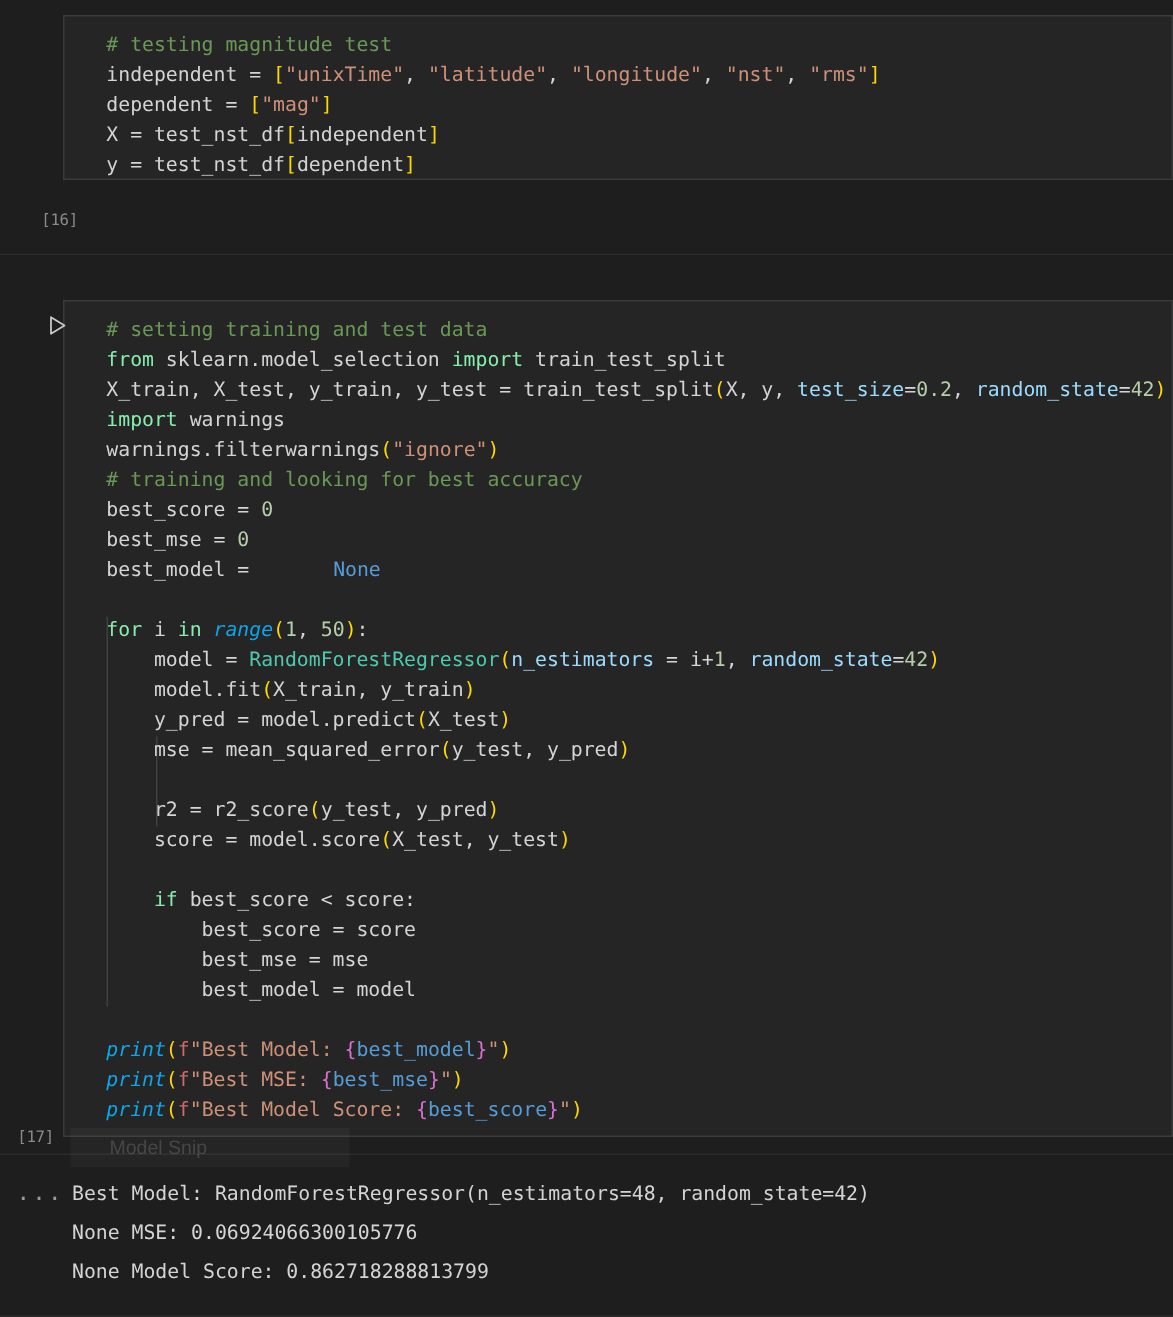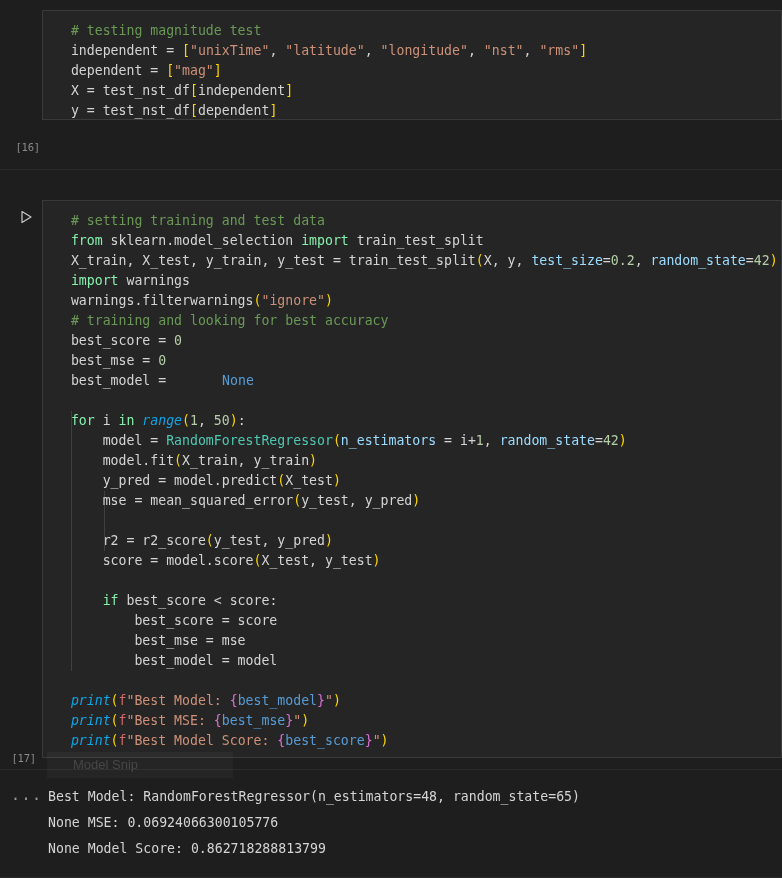--- a/index.html
+++ b/index.html
@@ -21,21 +21,21 @@
     position: relative;
     width: 782px;
     background: #1e1e1e;
     border-top: 1px solid #2b2b2b;
     border-bottom: 1px solid #2b2b2b;
   }
   .cell.no-top { border-top: none; }
 
   .gutter {
     position: absolute;
-    left: 4px; top: 0;
+    left: 16px; top: 0;
     width: 42px;
     height: 100%;
     text-align: right;
   }
   .exec-count {
     position: absolute;
     right: 6px;
     font-size: 10.5px;
     color: #8a8a8a;
     font-family: "DejaVu Sans Mono", "Liberation Mono", monospace;
@@ -167,21 +167,21 @@
       <pre class="code"><span class="guide" style="left:28px; top:200px; height:260px;"></span><span class="guide" style="left:61px; top:280px; height:60px;"></span><div class="line"><span class="t-com">  # setting training and test data</span></div><div class="line"><span class="t-kw">  from </span><span class="t-pun">sklearn.model_selection </span><span class="t-kw">import </span><span class="t-pun">train_test_split</span></div><div class="line"><span class="t-pun">  X_train, X_test, y_train, y_test = train_test_split</span><span class="t-brk">(</span><span class="t-pun">X, y, </span><span class="t-par">test_size</span><span class="t-pun">=</span><span class="t-num">0.2</span><span class="t-pun">, </span><span class="t-par">random_state</span><span class="t-pun">=</span><span class="t-num">42</span><span class="t-brk">)</span></div><div class="line"><span class="t-kw">  import </span><span class="t-pun">warnings</span></div><div class="line"><span class="t-pun">  warnings.filterwarnings</span><span class="t-brk">(</span><span class="t-str">"ignore"</span><span class="t-brk">)</span></div><div class="line"><span class="t-com">  # training and looking for best accuracy</span></div><div class="line"><span class="t-pun">  best_score = </span><span class="t-num">0</span></div><div class="line"><span class="t-pun">  best_mse = </span><span class="t-num">0</span></div><div class="line"><span class="t-pun">  best_model = </span><span class="t-blu">None</span></div><div class="line"> </div><div class="line"><span class="t-kw">  for </span><span class="t-pun">i </span><span class="t-kw">in </span><span class="t-fn">range</span><span class="t-brk">(</span><span class="t-num">1</span><span class="t-pun">, </span><span class="t-num">50</span><span class="t-brk">)</span><span class="t-pun">:</span></div><div class="line"><span class="t-pun">      model = </span><span class="t-cls">RandomForestRegressor</span><span class="t-brk">(</span><span class="t-par">n_estimators </span><span class="t-pun">= i+</span><span class="t-num">1</span><span class="t-pun">, </span><span class="t-par">random_state</span><span class="t-pun">=</span><span class="t-num">42</span><span class="t-brk">)</span></div><div class="line"><span class="t-pun">      model.fit</span><span class="t-brk">(</span><span class="t-pun">X_train, y_train</span><span class="t-brk">)</span></div><div class="line"><span class="t-pun">      y_pred = model.predict</span><span class="t-brk">(</span><span class="t-pun">X_test</span><span class="t-brk">)</span></div><div class="line"><span class="t-pun">      mse = mean_squared_error</span><span class="t-brk">(</span><span class="t-pun">y_test, y_pred</span><span class="t-brk">)</span></div><div class="line"> </div><div class="line"><span class="t-pun">      r2 = r2_score</span><span class="t-brk">(</span><span class="t-pun">y_test, y_pred</span><span class="t-brk">)</span></div><div class="line"><span class="t-pun">      score = model.score</span><span class="t-brk">(</span><span class="t-pun">X_test, y_test</span><span class="t-brk">)</span></div><div class="line"> </div><div class="line"><span class="t-kw">      if </span><span class="t-pun">best_score &lt; score:</span></div><div class="line"><span class="t-pun">          best_score = score</span></div><div class="line"><span class="t-pun">          best_mse = mse</span></div><div class="line"><span class="t-pun">          best_model = model</span></div><div class="line"> </div><div class="line"><span class="t-fn">  print</span><span class="t-brk">(</span><span class="t-fpre">f</span><span class="t-str">"Best Model: </span><span class="t-brk2">{</span><span class="t-fexp">best_model</span><span class="t-brk2">}</span><span class="t-str">"</span><span class="t-brk">)</span></div><div class="line"><span class="t-fn">  print</span><span class="t-brk">(</span><span class="t-fpre">f</span><span class="t-str">"Best MSE: </span><span class="t-brk2">{</span><span class="t-fexp">best_mse</span><span class="t-brk2">}</span><span class="t-str">"</span><span class="t-brk">)</span></div><div class="line"><span class="t-fn">  print</span><span class="t-brk">(</span><span class="t-fpre">f</span><span class="t-str">"Best Model Score: </span><span class="t-brk2">{</span><span class="t-fexp">best_score</span><span class="t-brk2">}</span><span class="t-str">"</span><span class="t-brk">)</span></div></pre>
     </div>
   </div>
 
   <div style="position:absolute; left:0; top:742px; width:42px; height:18px;">
     <div class="exec-count" style="top:0;">[17]</div>
   </div>
 
   <div class="output-cell" style="height:108px;">
     <div class="out-dots">...</div>
-    <pre class="out-text"><span>Best Model: RandomForestRegressor(n_estimators=48, random_state=65)</span>
+    <pre class="out-text"><span>Best Model: RandomForestRegressor(n_estimators=48, random_state=42)</span>
 <span>None MSE: 0.06924066300105776</span>
 <span>None Model Score: 0.862718288813799</span></pre>
   </div>
 
   <div class="spacer" style="height:22px;"></div>
 
   <div class="snip-overlay">Model Snip</div>
 
 </div>
 

